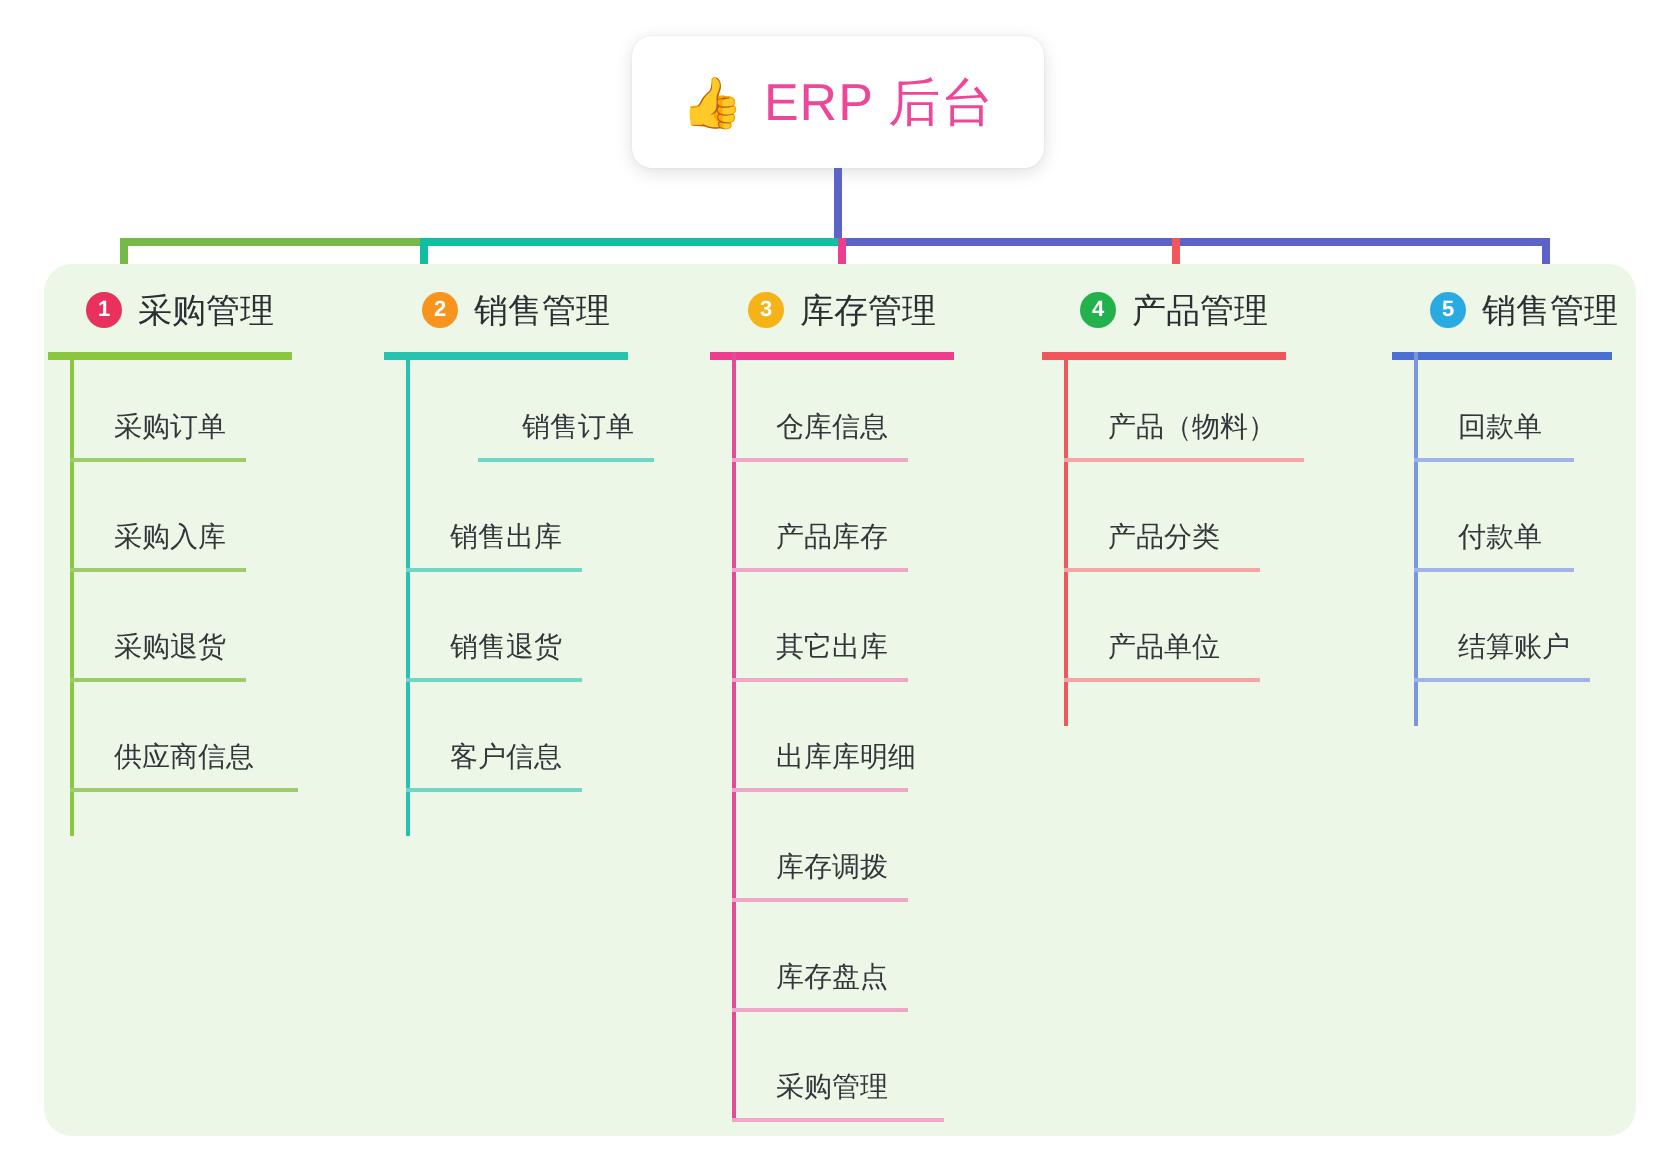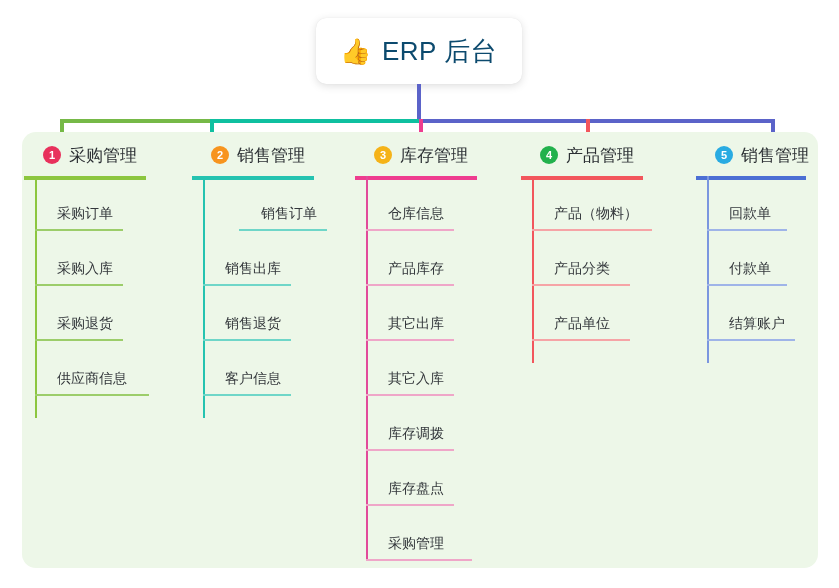--- a/index.html
+++ b/index.html
@@ -31,21 +31,21 @@
     gap: 10px;
     box-sizing: border-box;
   }
   #title-emoji {
     font-size: 25px;
     line-height: 1;
     font-family: "DejaVu Sans", sans-serif;
   }
   #title-text {
     font-size: 26px;
-    color: #0c4a6e;
+    color: #ec4899;
     letter-spacing: 0.5px;
     white-space: nowrap;
   }
 
   
   .conn {
     position: absolute;
   }
   #stem-main {
     left: 417px;
@@ -222,21 +222,21 @@
         </div>
         <div class="item" style="top: 99px; width: 88px; height: 55px;">
           <span class="item-label">产品库存</span>
           <div class="item-rule" style="width: 88px; background: rgb(239, 166, 200);"></div>
         </div>
         <div class="item" style="top: 154px; width: 88px; height: 55px;">
           <span class="item-label">其它出库</span>
           <div class="item-rule" style="width: 88px; background: rgb(239, 166, 200);"></div>
         </div>
         <div class="item" style="top: 209px; width: 88px; height: 55px;">
-          <span class="item-label">其它入库</span>
+          <span class="item-label">出库库明细</span>
           <div class="item-rule" style="width: 88px; background: rgb(239, 166, 200);"></div>
         </div>
         <div class="item" style="top: 264px; width: 88px; height: 55px;">
           <span class="item-label">库存调拨</span>
           <div class="item-rule" style="width: 88px; background: rgb(239, 166, 200);"></div>
         </div>
         <div class="item" style="top: 319px; width: 88px; height: 55px;">
           <span class="item-label">库存盘点</span>
           <div class="item-rule" style="width: 88px; background: rgb(239, 166, 200);"></div>
         </div>

